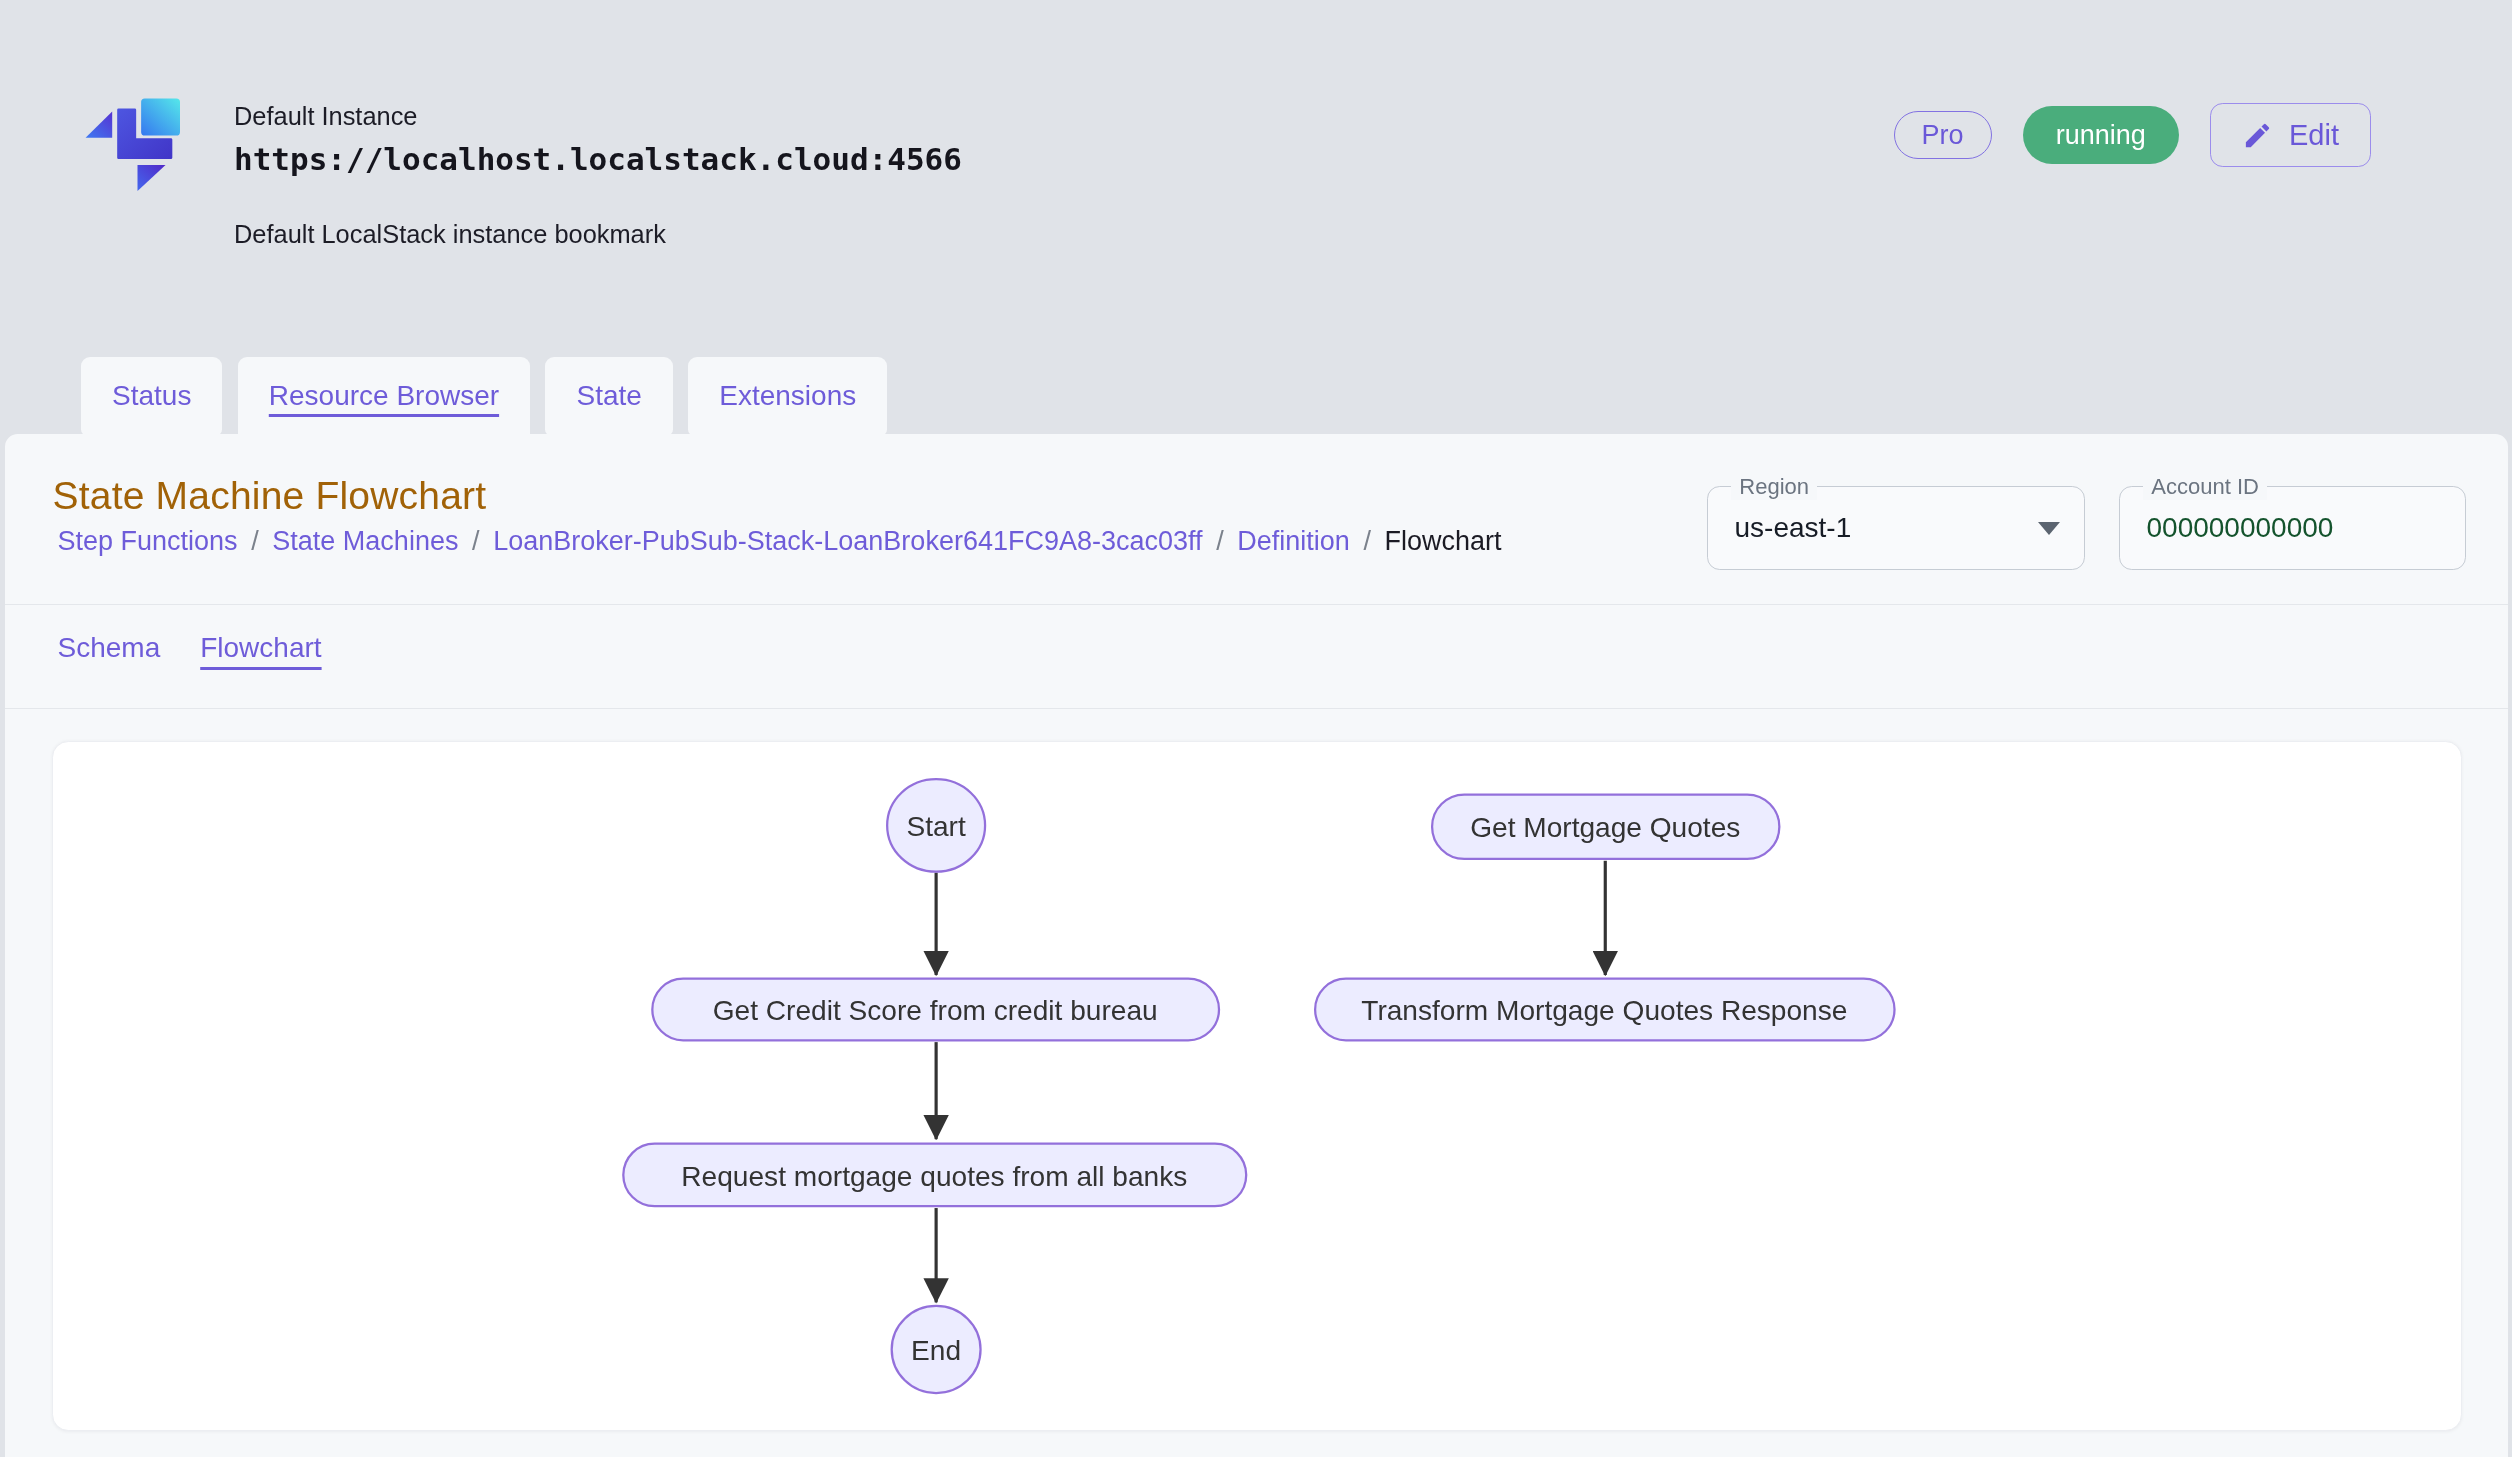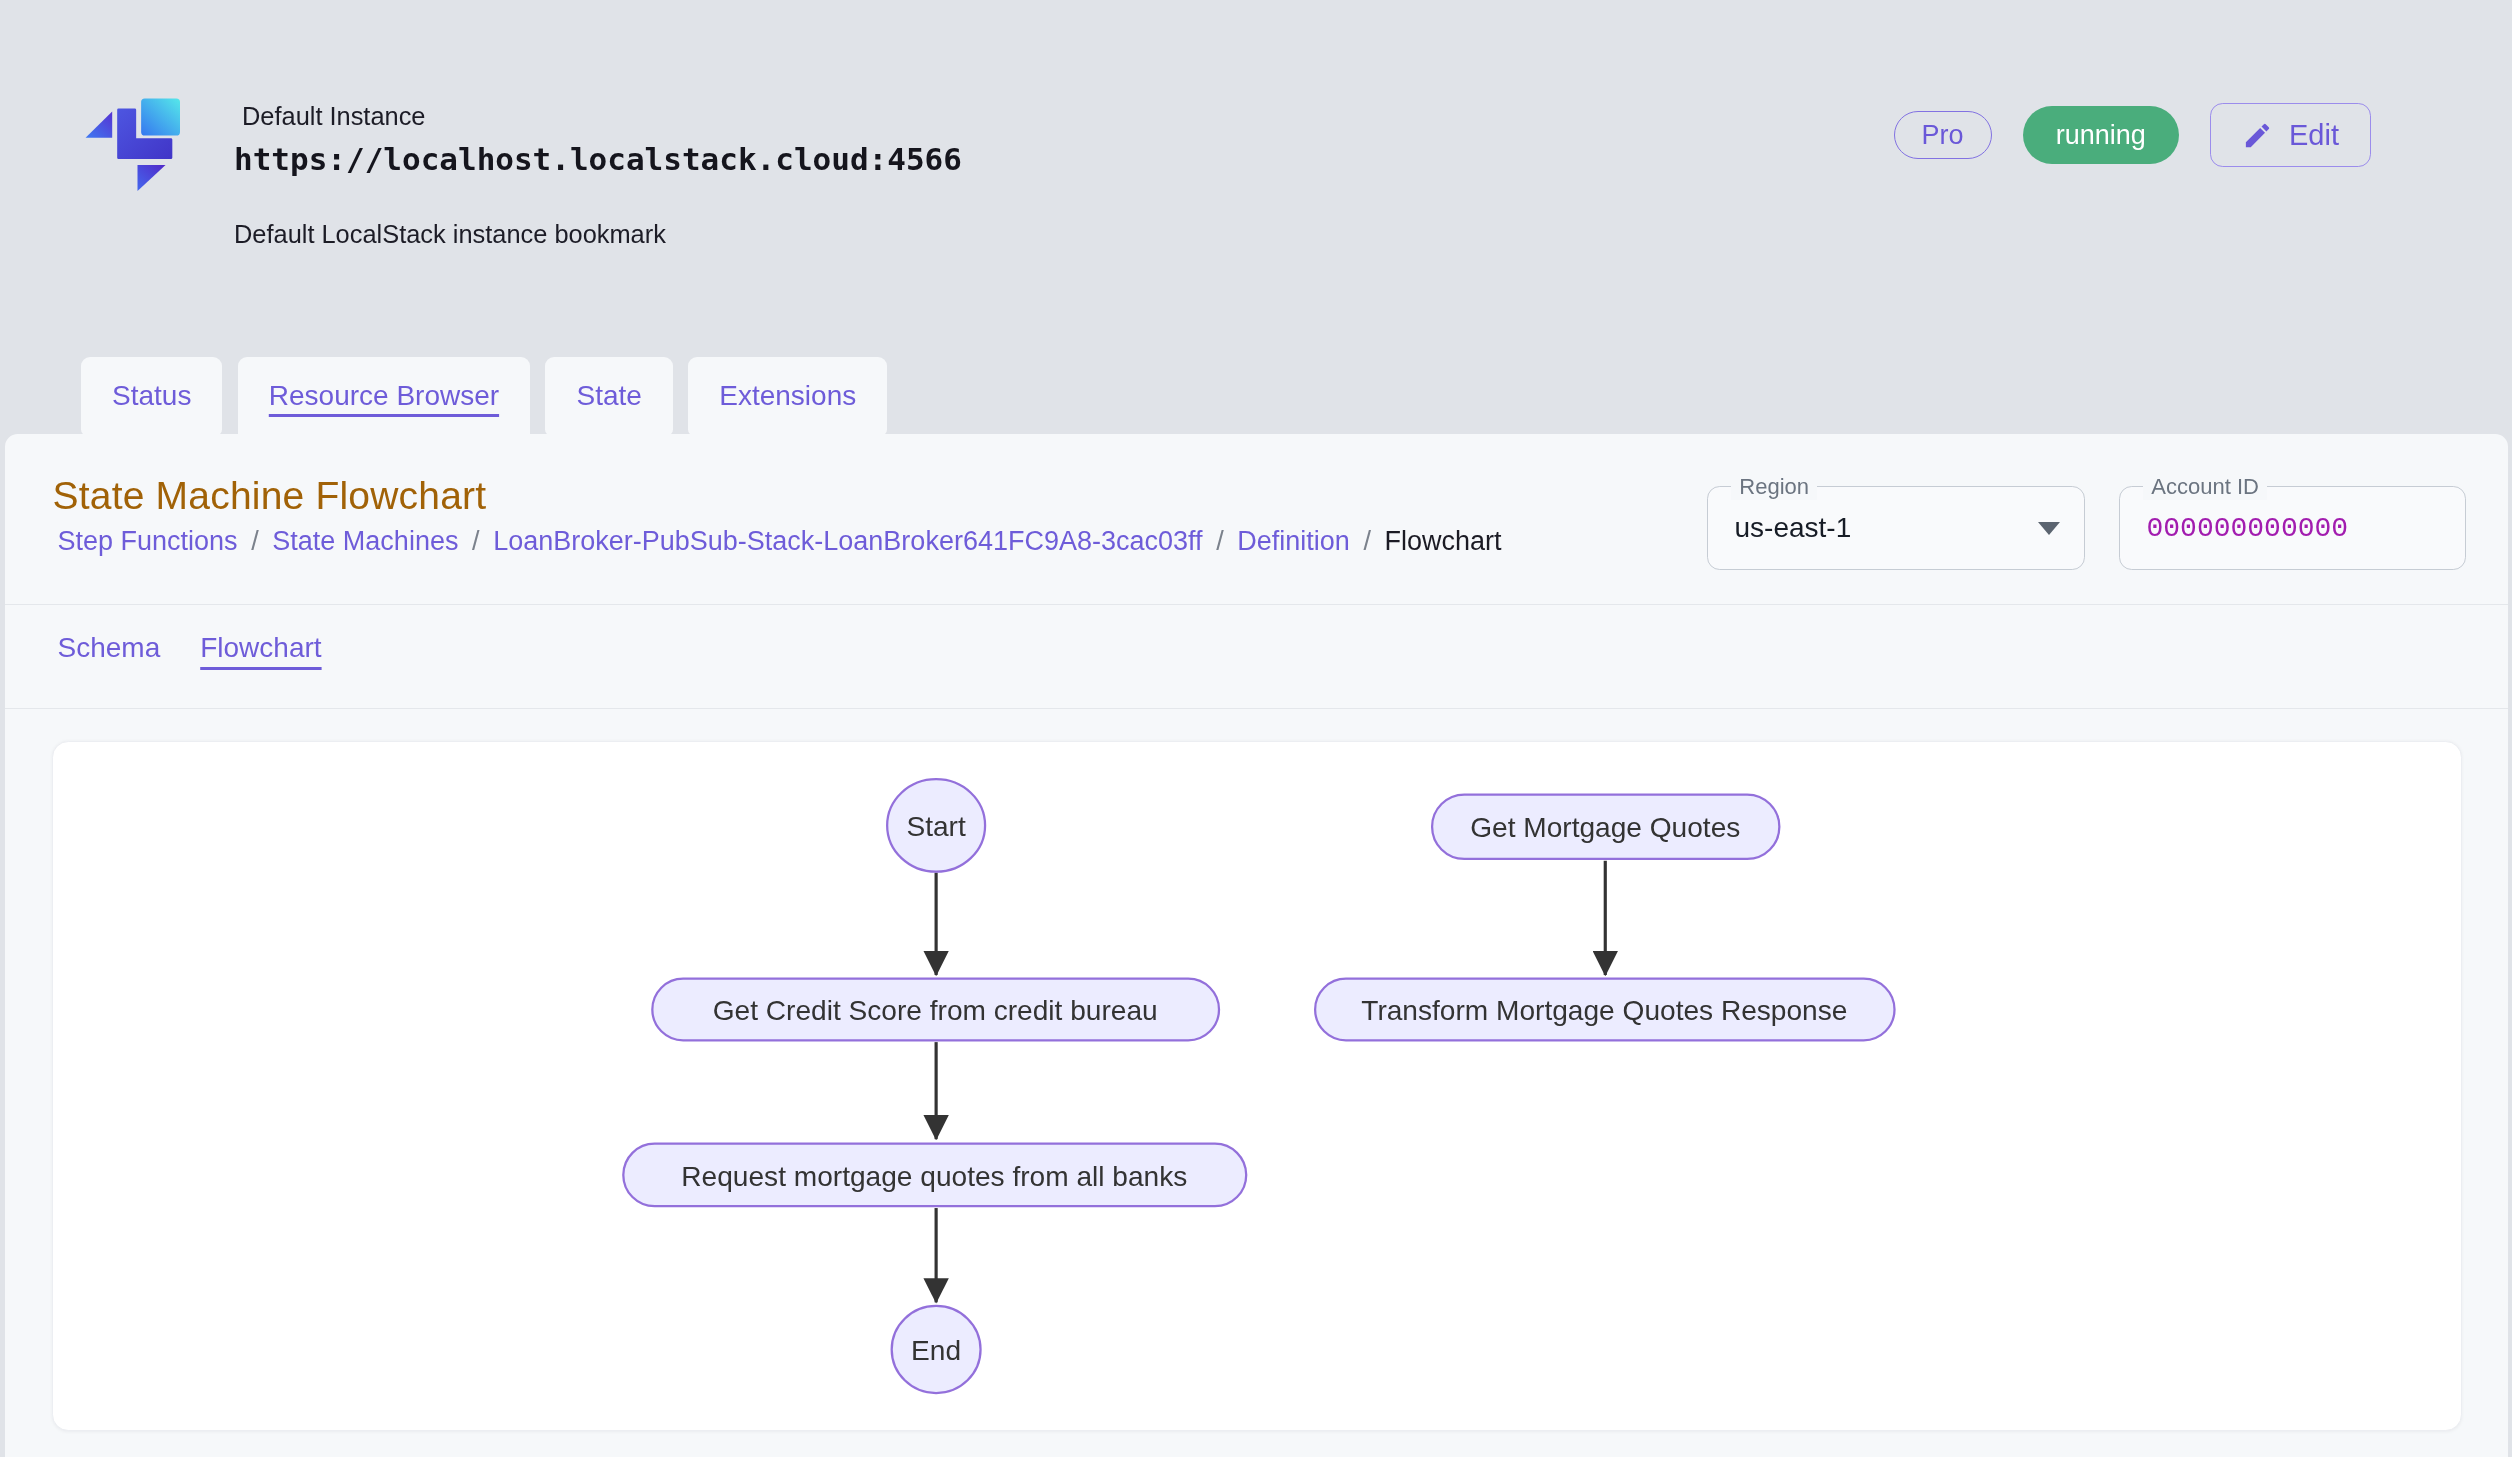--- a/index.html
+++ b/index.html
@@ -7,21 +7,21 @@
   body {
     font-family: "Liberation Sans", sans-serif;
     background: #e0e3e8;
     color: #1b1b24;
     overflow: hidden;
   }
   .app { position: relative; width: 2512px; height: 1457px; background:#e0e3e8; }
   .abs { position: absolute; }
 
   
-  .instance-name { left: 234px; top: 102px; font-size: 25.4px; color:#1c1c26;margin-left:8px; }
+  .instance-name { left: 234px; top: 102px; font-size: 25.4px; color:#1c1c26; }
   .instance-url  { left: 234px; top: 141px; font-size: 31px; font-weight: bold;
                    font-family: "DejaVu Sans Mono", monospace; color:#15151d; }
   .instance-desc { left: 234px; top: 220px; font-size: 25.4px; color:#1c1c26; }
 
   .badges { right: 141px; top: 103px; display:flex; align-items:center; gap: 31px; }
   .pro-badge {
     height: 48px; padding: 0 27px; display:flex; align-items:center; justify-content:center;
     border: 1.8px solid #8272e2; border-radius: 906px; color:#6a58d8; font-size: 27px;
   }
   .run-badge {
@@ -66,21 +66,21 @@
     font-size: 22px; color:#6b7480; background:#f6f8fa; line-height: 27px;
   }
   .region-field { left: 1702px; top: 52px; width: 378px; display:flex; align-items:center;
                   justify-content:space-between; padding: 0 23.6px 0 27px; cursor:pointer; }
   .region-value { font-size: 28px; color:#171c26; }
   .dd-arrow { width:0; height:0; border-left: 11px solid transparent; border-right: 11px solid transparent;
               border-top: 13.6px solid #5b6470; }
   .account-field { left: 2114px; top: 52px; width: 347px; }
   .account-field input {
     width: 100%; height: 100%; border:none; background:transparent; outline:none;
-    font-size: 28px; color:#a21caf; padding: 0 27px; font-family: Liberation Mono, monospace;
+    font-size: 28px; color:#14532d; padding: 0 27px; font-family: Liberation Sans, sans-serif;
   }
 
   .divider { left:0; right:0; height:0; border-top: 1.8px solid #e4e7eb; }
   .divider-1 { top: 170px; }
   .divider-2 { top: 274px; }
 
   .subtabs { left: 53px; top: 198px; display:flex; gap: 40px; font-size: 28px; }
   .subtab { color:#6e5cd9; cursor:pointer; padding-bottom: 11px; }
   .subtab.active { text-decoration: underline; text-decoration-thickness: 2.7px; text-underline-offset: 10px; }
 

